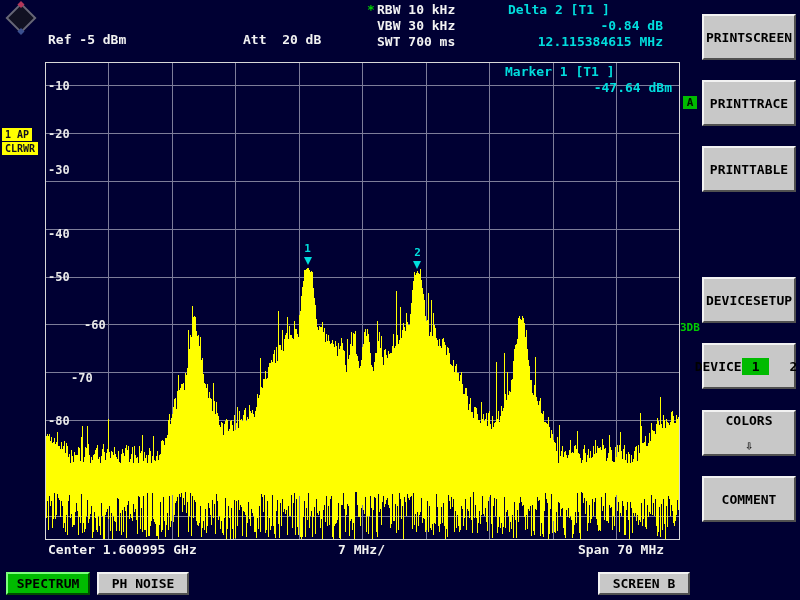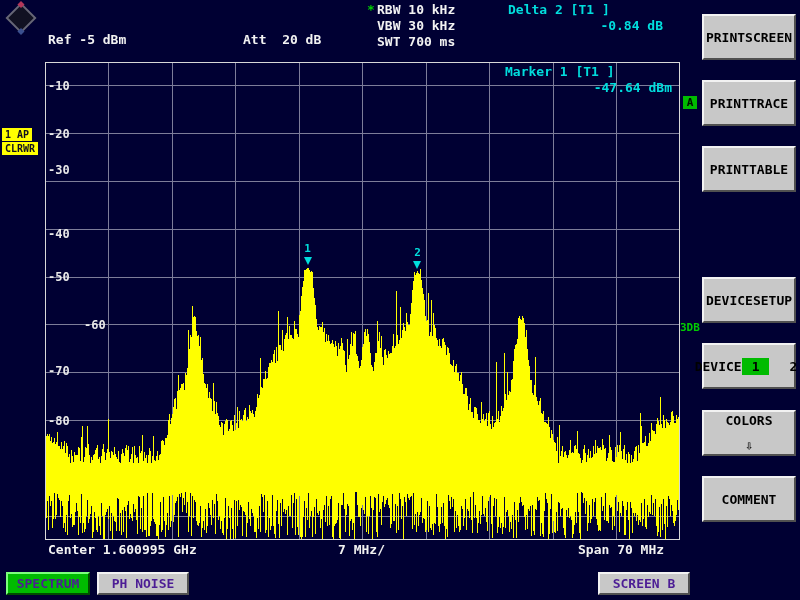--- a/index.html
+++ b/index.html
@@ -36,21 +36,21 @@
          border:2px solid;border-color:#f2f2f2 #505050 #505050 #f2f2f2;
          color:#000;font-size:13px;font-weight:bold;display:flex;flex-direction:row;
          align-items:center;justify-content:center;line-height:17px;cursor:pointer;box-sizing:border-box;}
   .skbtn .row{display:flex;align-items:center;gap:14px;}
   .skbtn .opt-sel{background:#00bb00;padding:0 10px;}
   .skbtn .opt{padding:0 6px;}
   .skbtn.colors{flex-direction:column;justify-content:space-between;padding:0 8px;}
   
   .bbtn{position:absolute;top:572px;height:23px;background:#c8c8c8;
         border:2px solid;border-color:#f2f2f2 #505050 #505050 #f2f2f2;
-        color:#4c1d95;font-size:13px;font-weight:bold;display:flex;align-items:center;
+        color:#000000;font-size:13px;font-weight:bold;display:flex;align-items:center;
         justify-content:center;cursor:pointer;box-sizing:border-box;}
   .bbtn.active{background:#00bb00;border-color:#7dff7d #004d00 #004d00 #7dff7d;}
 </style>
 </head>
 <body>
 
 <div id="screen">
 
   <div id="logo">
     <div class="dot"></div>
@@ -59,20 +59,21 @@
 
   <span class="t" style="left:48px;top:33px">Ref -5 dBm</span>
   <span class="t" style="left:243px;top:33px">Att  20 dB</span>
   <span class="t green" style="left:367px;top:3px">*</span>
   <span class="t" style="left:377px;top:3px">RBW 10 kHz</span>
   <span class="t" style="left:377px;top:19px">VBW 30 kHz</span>
   <span class="t" style="left:377px;top:35px">SWT 700 ms</span>
 
   <span class="t cyan" style="left:508px;top:3px">Delta 2 [T1 ]</span>
   <span class="t cyan r" style="left:508px;top:19px;width:155px">-0.84 dB</span>
+  <span class="t cyan r" style="left:508px;top:35px;width:155px">12.115384615 MHz</span>
 
   <div id="graticule">
     <svg id="plot-svg" width="635" height="478" viewBox="0 0 635 478">
       <g id="grid">
           <line x1="63.5" x2="63.5" y1="0" y2="478"></line>
           <line x1="127" x2="127" y1="0" y2="478"></line>
           <line x1="190.5" x2="190.5" y1="0" y2="478"></line>
           <line x1="254" x2="254" y1="0" y2="478"></line>
           <line x1="317.5" x2="317.5" y1="0" y2="478"></line>
           <line x1="381" x2="381" y1="0" y2="478"></line>
@@ -93,21 +94,21 @@
       <path id="trace" d="M0 379.4L0 461.0M1 374.4L1 456.4M2 372.1L2 439.3M3 373.7L3 468.4M4 371.6L4 434.3M5 378.8L5 444.1M6 374.9L6 439.3M7 380.8L7 465.8M8 379.8L8 457.2M9 375.9L9 430.7M10 382.1L10 457.4M11 380.0L11 452.7M12 370.1L12 432.3M13 384.4L13 436.4M14 383.6L14 437.7M15 386.7L15 455.3M16 379.6L16 438.6M17 387.4L17 443.7M18 383.9L18 466.0M19 379.3L19 461.0M20 391.3L20 470.1M21 380.6L21 453.4M22 383.7L22 473.2M23 395.0L23 438.9M24 392.1L24 433.1M25 400.9L25 456.3M26 388.4L26 452.4M27 393.7L27 464.9M28 400.4L28 463.1M29 390.0L29 463.3M30 392.6L30 449.7M31 393.4L31 440.5M32 393.0L32 449.1M33 385.3L33 473.3M34 386.1L34 454.6M35 399.4L35 461.4M36 375.3L36 431.5M37 364.0L37 470.7M38 399.5L38 460.7M39 394.8L39 470.0M40 385.4L40 466.8M41 386.3L41 454.3M42 364.0L42 438.0M43 381.8L43 460.9M44 392.9L44 456.6M45 401.1L45 451.6M46 394.6L46 443.5M47 397.8L47 475.7M48 393.2L48 469.7M49 392.3L49 449.9M50 387.9L50 455.9M51 385.5L51 468.0M52 382.8L52 469.5M53 397.0L53 453.6M54 394.9L54 463.8M55 400.6L55 472.8M56 393.9L56 440.7M57 387.3L57 453.7M58 382.4L58 477.6M59 389.9L59 476.8M60 398.4L60 453.0M61 391.1L61 450.0M62 386.5L62 447.4M63 356.7L63 457.0M64 389.8L64 443.6M65 396.4L65 469.2M66 389.1L66 451.2M67 389.8L67 477.8M68 393.0L68 454.3M69 385.2L69 458.5M70 392.1L70 459.7M71 394.9L71 468.6M72 396.8L72 436.1M73 389.3L73 436.8M74 400.4L74 468.5M75 400.8L75 451.3M76 392.4L76 473.2M77 386.8L77 448.0M78 391.4L78 470.2M79 393.6L79 444.5M80 386.0L80 449.4M81 382.6L81 476.1M82 387.7L82 442.7M83 383.7L83 438.9M84 400.4L84 457.3M85 397.0L85 452.2M86 392.3L86 456.3M87 385.2L87 458.7M88 401.0L88 441.5M89 383.5L89 450.2M90 392.6L90 446.6M91 395.5L91 458.3M92 395.0L92 471.5M93 401.3L93 434.4M94 384.2L94 434.6M95 390.7L95 467.0M96 389.0L96 446.0M97 373.2L97 470.4M98 399.3L98 434.1M99 390.0L99 468.4M100 395.8L100 467.8M101 393.4L101 474.9M102 400.8L102 430.8M103 392.8L103 474.4M104 385.7L104 473.6M105 388.9L105 463.9M106 401.1L106 459.1M107 394.0L107 430.9M108 373.6L108 457.4M109 398.1L109 459.7M110 398.8L110 462.1M111 394.2L111 474.3M112 388.6L112 473.9M113 398.1L113 476.6M114 393.0L114 463.4M115 391.8L115 439.5M116 378.9L116 469.9M117 378.1L117 468.4M118 379.0L118 434.6M119 383.1L119 458.7M120 376.4L120 474.6M121 376.3L121 462.7M122 372.8L122 451.0M123 357.9L123 467.6M124 351.7L124 433.9M125 362.4L125 465.3M126 355.6L126 459.4M127 352.0L127 432.9M128 344.5L128 460.0M129 336.6L129 452.6M130 335.7L130 440.9M131 346.5L131 438.6M132 329.3L132 434.7M133 312.9L133 474.8M134 327.9L134 432.0M135 326.0L135 434.5M136 321.9L136 431.0M137 321.6L137 450.4M138 320.7L138 436.0M139 327.6L139 443.4M140 310.8L140 430.4M141 312.6L141 450.9M142 306.0L142 440.3M143 268.1L143 470.3M144 287.0L144 453.7M145 273.1L145 431.4M146 274.6L146 474.3M147 243.8L147 434.1M148 255.0L148 456.4M149 253.9L149 438.1M150 255.1L150 439.6M151 268.7L151 459.4M152 274.4L152 462.9M153 272.9L153 464.2M154 283.7L154 461.4M155 274.5L155 443.5M156 298.2L156 474.6M157 296.4L157 466.0M158 311.6L158 459.1M159 320.8L159 468.3M160 321.8L160 446.8M161 326.2L161 471.1M162 322.1L162 464.0M163 335.5L163 441.0M164 329.6L164 446.0M165 335.5L165 452.8M166 336.7L166 463.3M167 348.7L167 437.9M168 320.8L168 456.1M169 338.9L169 441.7M170 351.9L170 471.6M171 339.8L171 432.3M172 351.0L172 438.9M173 353.9L173 458.4M174 362.6L174 453.5M175 364.9L175 466.6M176 359.6L176 459.4M177 360.8L177 470.6M178 372.8L178 472.9M179 361.5L179 455.7M180 359.0L180 436.2M181 357.2L181 477.8M182 358.3L182 466.6M183 368.6L183 443.6M184 366.9L184 455.8M185 359.1L185 477.9M186 357.6L186 446.2M187 362.7L187 466.7M188 369.1L188 477.3M189 352.9L189 438.0M190 367.9L190 476.0M191 361.0L191 438.8M192 345.0L192 463.7M193 366.3L193 437.9M194 348.8L194 447.8M195 357.7L195 443.1M196 356.5L196 445.3M197 358.8L197 474.0M198 352.7L198 449.4M199 347.7L199 449.9M200 346.2L200 453.3M201 359.1L201 474.6M202 354.7L202 461.2M203 356.5L203 440.4M204 342.7L204 456.7M205 349.2L205 463.6M206 350.8L206 447.2M207 347.6L207 450.5M208 352.3L208 453.5M209 354.8L209 470.1M210 348.5L210 469.5M211 345.4L211 476.0M212 332.1L212 455.6M213 336.1L213 466.5M214 332.6L214 443.5M215 295.8L215 469.6M216 325.3L216 432.0M217 325.5L217 435.3M218 317.3L218 449.7M219 317.2L219 433.2M220 309.1L220 470.9M221 316.6L221 468.2M222 315.7L222 438.6M223 304.5L223 474.7M224 300.5L224 455.6M225 300.7L225 468.3M226 297.5L226 463.9M227 299.7L227 433.0M228 292.3L228 463.6M229 288.3L229 472.4M230 301.3L230 475.5M231 285.1L231 449.0M232 298.6L232 438.1M233 248.7L233 462.0M234 282.7L234 475.7M235 282.5L235 440.8M236 288.1L236 464.4M237 268.0L237 437.2M238 289.4L238 449.5M239 277.0L239 447.1M240 273.3L240 452.1M241 270.8L241 447.8M242 255.0L242 473.1M243 277.2L243 444.0M244 263.8L244 453.5M245 272.8L245 454.2M246 273.2L246 433.0M247 276.1L247 466.2M248 276.8L248 440.6M249 259.2L249 430.9M250 267.2L250 473.0M251 266.5L251 437.4M252 271.9L252 464.6M253 274.7L253 472.8M254 253.3L254 433.5M255 248.7L255 474.6M256 233.8L256 477.7M257 225.3L257 474.6M258 219.1L258 454.7M259 208.4L259 439.0M260 207.7L260 474.7M261 207.0L261 445.5M262 206.0L262 457.9M263 206.2L263 431.2M264 207.9L264 465.8M265 209.9L265 453.8M266 209.0L266 449.1M267 210.0L267 474.7M268 225.6L268 455.0M269 236.1L269 445.3M270 243.4L270 471.7M271 256.8L271 436.5M272 264.5L272 450.6M273 267.9L273 452.8M274 264.4L274 449.1M275 264.9L275 465.5M276 265.4L276 457.0M277 259.5L277 476.8M278 270.1L278 447.8M279 266.1L279 442.8M280 279.8L280 460.4M281 271.7L281 433.6M282 279.4L282 463.9M283 273.2L283 443.8M284 278.8L284 462.9M285 281.9L285 437.3M286 280.9L286 434.2M287 277.6L287 474.5M288 281.8L288 477.4M289 284.5L289 463.5M290 278.7L290 462.0M291 283.7L291 461.4M292 294.1L292 457.8M293 280.7L293 440.8M294 286.7L294 476.1M295 283.6L295 477.7M296 276.1L296 443.0M297 280.7L297 442.8M298 287.5L298 430.8M299 288.9L299 447.3M300 302.9L300 469.8M301 309.7L301 453.4M302 276.6L302 442.3M303 297.4L303 444.0M304 293.2L304 473.9M305 281.8L305 459.1M306 270.4L306 456.9M307 284.0L307 467.8M308 270.9L308 460.6M309 272.4L309 476.8M310 269.3L310 430.4M311 291.8L311 430.4M312 293.5L312 443.2M313 299.4L313 455.2M314 305.6L314 455.0M315 304.3L315 463.5M316 297.7L316 445.6M317 284.6L317 442.7M318 281.8L318 447.8M319 269.6L319 451.5M320 267.0L320 434.7M321 274.1L321 469.6M322 267.1L322 454.3M323 272.1L323 471.7M324 279.9L324 454.2M325 290.6L325 433.9M326 303.0L326 446.4M327 305.1L327 477.2M328 308.5L328 447.8M329 300.2L329 434.9M330 290.5L330 436.1M331 291.1L331 470.1M332 258.7L332 474.6M333 279.0L333 432.2M334 269.5L334 450.1M335 286.4L335 447.3M336 274.3L336 462.7M337 295.3L337 440.2M338 302.6L338 433.5M339 288.1L339 445.4M340 286.8L340 441.6M341 292.8L341 437.5M342 296.4L342 435.5M343 289.2L343 442.9M344 292.4L344 445.7M345 291.2L345 465.5M346 290.5L346 461.8M347 284.4L347 431.6M348 271.6L348 459.3M349 286.2L349 458.5M350 283.7L350 442.0M351 228.5L351 471.0M352 273.1L352 444.2M353 282.4L353 468.3M354 278.4L354 430.5M355 244.9L355 437.4M356 276.3L356 456.5M357 268.4L357 444.2M358 261.3L358 477.8M359 265.0L359 434.5M360 269.2L360 439.8M361 251.1L361 454.0M362 260.1L362 431.5M363 262.9L363 435.5M364 262.8L364 437.8M365 252.1L365 435.1M366 241.0L366 433.7M367 228.2L367 466.7M368 219.4L368 430.7M369 210.0L369 463.4M370 212.6L370 451.7M371 210.7L371 470.1M372 208.8L372 450.0M373 210.9L373 463.7M374 211.9L374 452.6M375 207.0L375 449.5M376 218.3L376 436.1M377 225.5L377 461.1M378 232.4L378 456.4M379 238.0L379 456.5M380 253.7L380 469.8M381 259.4L381 467.9M382 257.5L382 439.4M383 230.8L383 469.7M384 274.0L384 443.8M385 270.0L385 466.2M386 237.8L386 468.4M387 273.9L387 461.5M388 251.0L388 472.6M389 262.5L389 461.4M390 265.8L390 461.7M391 276.3L391 431.7M392 278.2L392 444.5M393 283.7L393 464.1M394 277.4L394 469.8M395 284.1L395 461.5M396 285.9L396 444.8M397 276.9L397 460.8M398 276.2L398 441.2M399 279.8L399 464.1M400 282.9L400 477.0M401 292.7L401 466.7M402 284.8L402 475.2M403 286.2L403 432.9M404 290.9L404 438.5M405 301.9L405 447.3M406 303.0L406 435.3M407 303.8L407 444.7M408 298.1L408 436.5M409 310.2L409 470.1M410 304.4L410 449.0M411 301.9L411 465.6M412 310.6L412 453.0M413 311.0L413 463.6M414 318.6L414 469.7M415 313.4L415 467.8M416 310.1L416 443.7M417 322.3L417 447.4M418 332.4L418 463.7M419 332.2L419 455.5M420 325.5L420 436.8M421 325.8L421 467.5M422 334.1L422 447.4M423 347.7L423 448.5M424 342.2L424 456.1M425 336.2L425 435.2M426 349.8L426 457.5M427 349.9L427 470.5M428 355.6L428 430.4M429 344.6L429 456.0M430 344.7L430 442.7M431 345.5L431 455.9M432 352.2L432 470.7M433 357.5L433 460.6M434 357.9L434 449.2M435 360.8L435 461.9M436 339.6L436 453.1M437 356.5L437 434.1M438 352.4L438 451.7M439 358.9L439 453.6M440 357.0L440 445.5M441 350.7L441 459.8M442 363.9L442 469.4M443 350.7L443 439.1M444 349.0L444 434.6M445 361.9L445 432.7M446 367.0L446 461.7M447 354.1L447 475.5M448 365.4L448 444.3M449 360.7L449 435.6M450 360.2L450 454.4M451 299.8L451 436.9M452 356.9L452 471.1M453 349.3L453 465.2M454 359.5L454 455.2M455 354.1L455 465.8M456 343.9L456 461.2M457 349.2L457 471.9M458 345.6L458 464.9M459 290.6L459 434.8M460 332.0L460 465.7M461 337.5L461 449.8M462 310.2L462 447.7M463 333.3L463 454.1M464 329.3L464 469.6M465 329.8L465 460.4M466 317.8L466 466.7M467 316.5L467 453.2M468 299.1L468 476.1M469 287.4L469 439.5M470 282.5L470 457.7M471 282.4L471 475.7M472 276.6L472 448.3M473 256.3L473 459.9M474 253.5L474 440.6M475 257.4L475 434.5M476 257.7L476 439.9M477 253.5L477 443.5M478 256.0L478 443.1M479 260.9L479 455.2M480 275.3L480 468.4M481 268.3L481 452.6M482 286.7L482 467.3M483 297.8L483 446.6M484 303.5L484 448.5M485 318.4L485 444.1M486 317.9L486 473.9M487 330.6L487 443.2M488 333.0L488 468.9M489 322.6L489 473.4M490 295.3L490 447.1M491 335.1L491 447.5M492 339.2L492 434.7M493 343.1L493 439.0M494 338.9L494 438.0M495 336.3L495 474.4M496 351.1L496 460.5M497 351.6L497 472.0M498 348.8L498 475.2M499 360.0L499 449.2M500 360.0L500 431.2M501 360.8L501 436.5M502 361.8L502 441.3M503 354.5L503 476.8M504 365.0L504 471.6M505 376.2L505 447.4M506 368.4L506 431.9M507 372.0L507 471.2M508 377.6L508 459.4M509 379.6L509 470.4M510 381.3L510 471.4M511 388.5L511 450.4M512 375.3L512 469.2M513 401.2L513 439.7M514 362.5L514 440.7M515 394.3L515 454.0M516 389.4L516 447.3M517 384.4L517 445.5M518 394.8L518 466.2M519 389.7L519 472.9M520 388.5L520 476.0M521 392.8L521 448.3M522 395.7L522 455.0M523 393.2L523 446.4M524 387.9L524 455.9M525 377.5L525 453.5M526 391.2L526 457.7M527 389.6L527 476.3M528 391.0L528 472.1M529 383.8L529 463.4M530 383.0L530 449.9M531 387.3L531 461.0M532 369.4L532 430.7M533 390.9L533 450.2M534 391.9L534 471.1M535 396.2L535 476.6M536 401.2L536 430.2M537 397.7L537 430.8M538 386.5L538 440.9M539 383.1L539 435.8M540 391.0L540 452.1M541 399.9L541 438.9M542 393.2L542 468.8M543 387.0L543 461.4M544 396.4L544 443.3M545 389.4L545 461.1M546 396.4L546 457.4M547 394.5L547 437.3M548 384.0L548 453.5M549 391.5L549 439.8M550 377.9L550 435.9M551 391.4L551 456.5M552 383.9L552 463.3M553 385.6L553 469.2M554 385.5L554 468.0M555 385.2L555 468.7M556 387.7L556 434.8M557 376.9L557 449.4M558 382.5L558 443.5M559 387.0L559 458.3M560 385.9L560 430.7M561 399.2L561 458.5M562 396.2L562 459.2M563 390.5L563 461.4M564 372.6L564 442.8M565 384.6L565 446.1M566 388.4L566 444.5M567 399.0L567 468.1M568 400.2L568 454.2M569 400.0L569 463.6M570 384.5L570 435.2M571 395.4L571 432.6M572 382.7L572 449.1M573 389.5L573 440.3M574 382.9L574 470.0M575 369.6L575 451.1M576 388.6L576 454.4M577 396.5L577 438.5M578 387.3L578 444.4M579 383.0L579 472.8M580 398.2L580 472.7M581 391.6L581 447.6M582 401.3L582 440.2M583 389.5L583 458.2M584 391.9L584 476.6M585 400.7L585 440.3M586 393.3L586 446.3M587 400.2L587 471.3M588 396.5L588 450.9M589 389.0L589 454.1M590 385.3L590 451.4M591 383.9L591 458.5M592 399.2L592 452.5M593 382.5L593 463.3M594 390.6L594 458.1M595 350.8L595 459.7M596 363.7L596 441.4M597 381.3L597 464.2M598 381.4L598 457.2M599 379.9L599 436.6M600 374.1L600 465.4M601 383.9L601 467.2M602 383.7L602 443.0M603 380.6L603 455.4M604 371.2L604 450.2M605 378.7L605 452.4M606 360.5L606 433.2M607 368.1L607 452.6M608 368.6L608 440.8M609 369.1L609 454.2M610 372.0L610 436.9M611 361.7L611 464.4M612 356.4L612 474.3M613 358.7L613 470.3M614 362.7L614 444.6M615 334.8L615 475.2M616 362.3L616 441.7M617 365.7L617 467.6M618 353.2L618 436.9M619 357.6L619 462.2M620 365.6L620 476.9M621 356.9L621 444.3M622 360.3L622 464.7M623 360.8L623 433.9M624 362.9L624 436.6M625 360.2L625 453.8M626 349.6L626 443.2M627 349.3L627 449.1M628 353.8L628 461.0M629 361.3L629 464.1M630 361.3L630 459.3M631 353.2L631 452.7M632 357.2L632 437.9M633 354.5L633 448.2M634 357.6L634 440.0M635 352.9L635 434.9"></path>
       <rect id="plot-border" x="0.5" y="0.5" width="634" height="477"></rect>
     </svg>
     <div id="ylabels">
         <span class="yl" style="top: 16.9px;">-10</span>
         <span class="yl" style="top: 64.7px;">-20</span>
         <span class="yl" style="top: 101px;">-30</span>
         <span class="yl" style="top: 165px;">-40</span>
         <span class="yl" style="top: 208.1px;">-50</span>
         <span class="yl" style="top: 255.9px; margin-left: 36px;">-60</span>
-        <span class="yl" style="top: 302px;">-70</span>
+        <span class="yl" style="top: 309px; margin-left: 23px;">-70</span>
         <span class="yl" style="top: 351.5px;">-80</span>
       </div>
   </div>
 
   <span class="t cyan" style="left:505px;top:65px">Marker 1 [T1 ]</span>
   <span class="t cyan r" style="left:505px;top:81px;width:167px">-47.64 dBm</span>
 
   <div class="marker" id="marker-0" style="left: 302.548px; top: 242.819px;">
     <span class="mlabel">1</span>
     <span class="mtri"></span>

